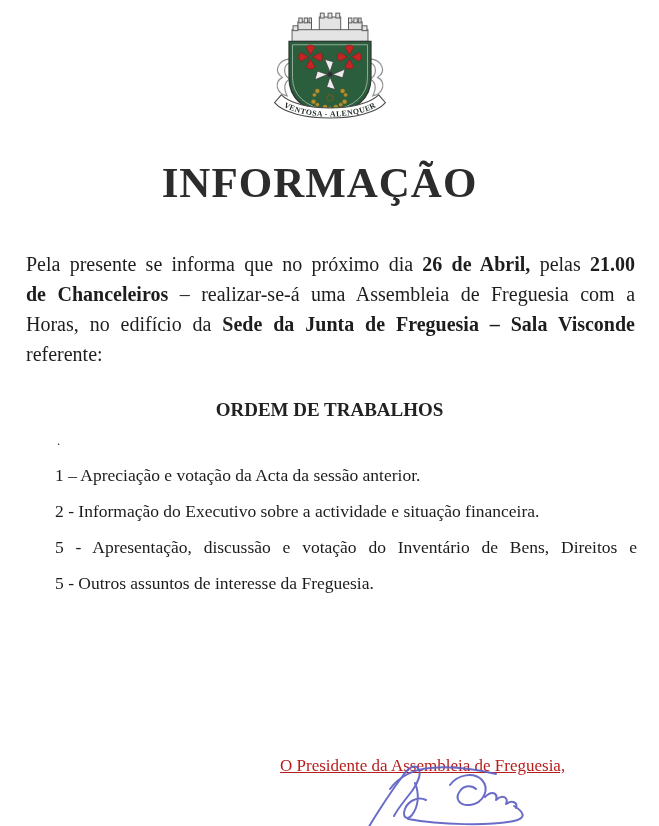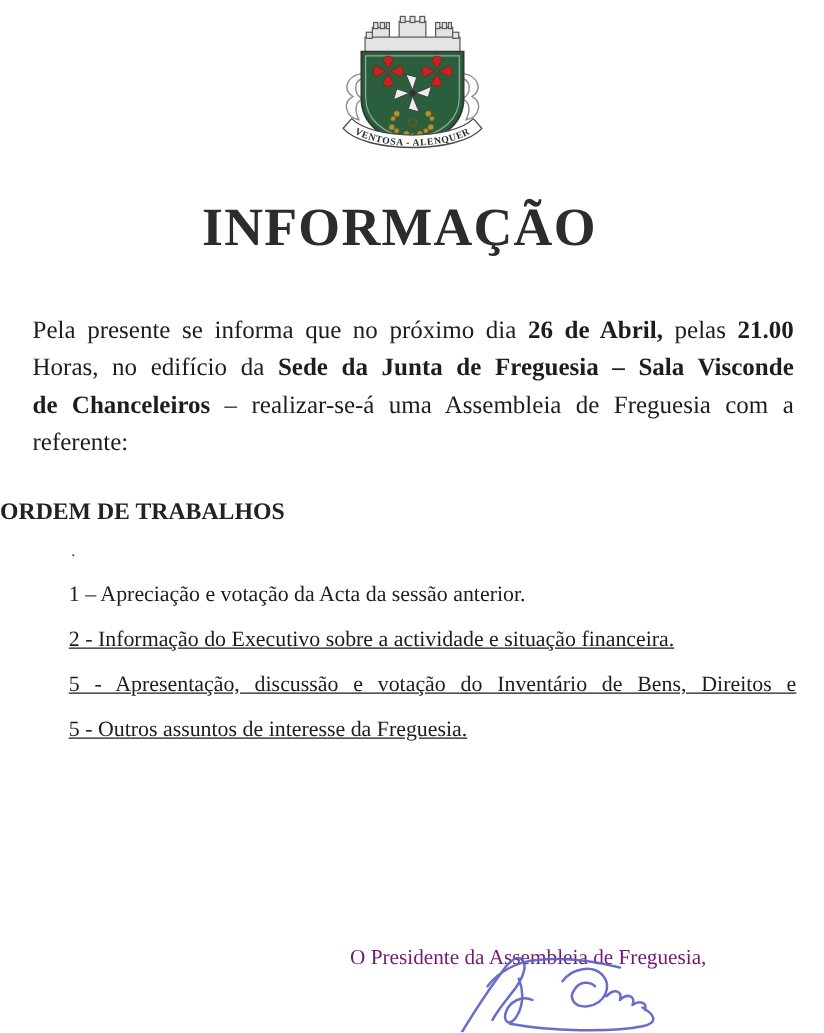--- a/index.html
+++ b/index.html
@@ -14,31 +14,31 @@
     position:absolute;top:158px;left:-10px;width:100%;margin:0;text-align:center;
     font-size:43px;font-weight:bold;letter-spacing:1px;color:#2c2c2c;
   }
   
   .intro{position:absolute;top:249px;left:26px;right:24px;font-size:20px;line-height:30px;}
   .iline{display:block;}
   .jl{text-align:justify;text-align-last:justify;}
   .b{font-weight:bold;}
   
   .agenda-heading{
-    position:absolute;top:399px;left:0;width:100%;text-align:left;
+    position:absolute;top:399px;left:0;width:100%;text-align:center;
     font-weight:bold;font-size:19px;color:#222;
   }
   .agenda{position:absolute;top:436px;left:24px;right:22px;font-size:17.5px;line-height:19px;color:#1c1c1c;}
   .stray{height:14px;text-indent:33px;font-size:13px;line-height:10px;color:#333;}
   .item{margin-top:16px;}
-  .item + .item{margin-top:17px;text-decoration:underline;}
+  .item + .item{margin-top:17px;}
   .al{display:block;}
   .first{text-indent:31px;}
   
-  .sig-caption{position:absolute;top:756px;left:280px;font-size:17px;color:#701a75;}
+  .sig-caption{position:absolute;top:756px;left:280px;font-size:17px;color:#b91c1c;text-decoration:underline;}
   .signature{position:absolute;top:745px;left:290px;z-index:2;}
 </style>
 </head>
 <body>
 
 <div class="page">
 
   <svg class="crest" width="146" height="122" viewBox="0 0 150 125" xmlns="http://www.w3.org/2000/svg">
 
     <g stroke="#5a5a5a" stroke-width="1" fill="#e4e4e4">
@@ -109,22 +109,22 @@
       </defs>
     <text font-family="Liberation Serif, serif" font-size="8" font-weight="bold" letter-spacing="0.5" fill="#1e2a22">
       <textPath href="#bannerPath" xlink:href="#bannerPath" startOffset="50%" text-anchor="middle">VENTOSA - ALENQUER</textPath>
     </text>
   </svg>
 
   <h1 class="title">INFORMAÇÃO</h1>
 
   <div class="intro">
     <span class="iline jl"><span>Pela presente se informa que no próximo dia </span><span class="b">26 de Abril,</span><span> pelas </span><span class="b">21.00</span></span>
+    <span class="iline jl"><span class="b">de Chanceleiros</span><span> – realizar-se-á uma Assembleia de Freguesia com a</span></span>
     <span class="iline jl"><span>Horas, no edifício da </span><span class="b">Sede da Junta de Freguesia – Sala Visconde</span></span>
-    <span class="iline jl"><span class="b">de Chanceleiros</span><span> – realizar-se-á uma Assembleia de Freguesia com a</span></span>
     <span class="iline"><span>referente:</span></span>
   </div>
 
   <div class="agenda-heading">ORDEM DE TRABALHOS</div>
 
   <div class="agenda">
     <div class="stray">.</div>
     <div class="item">
       <span class="al first">1 – Apreciação e votação da Acta da sessão anterior.</span>
     </div>

